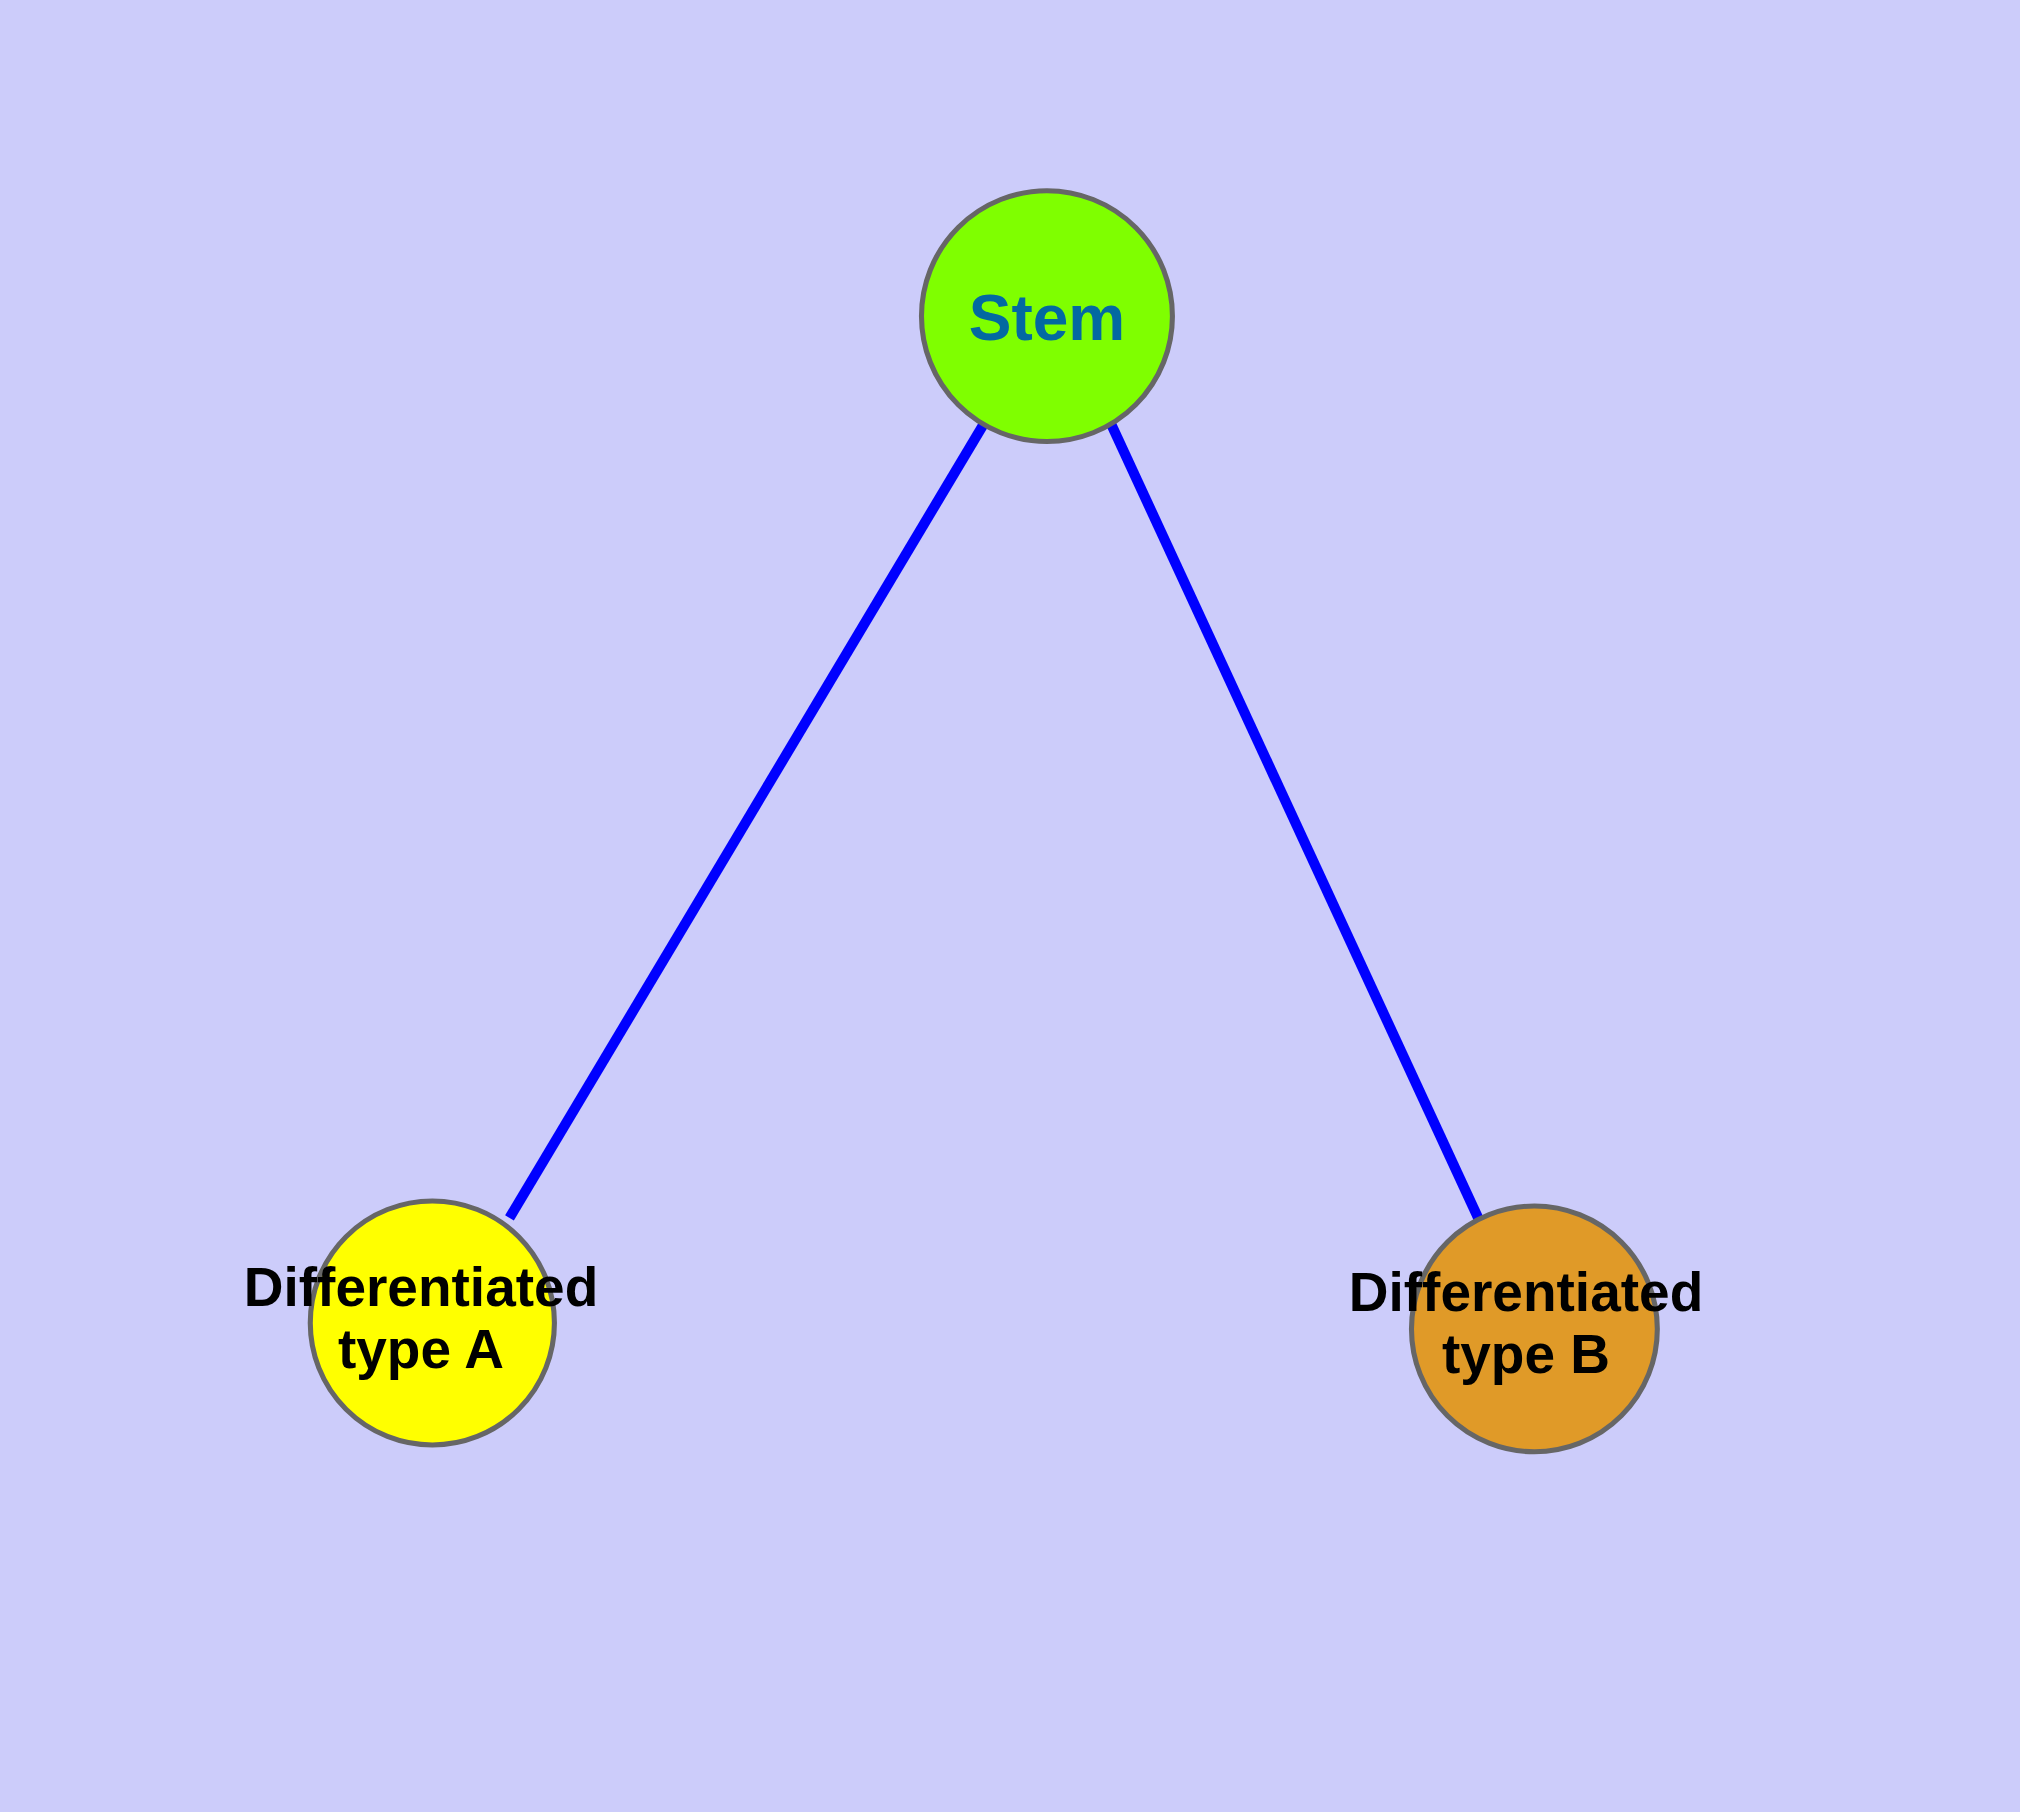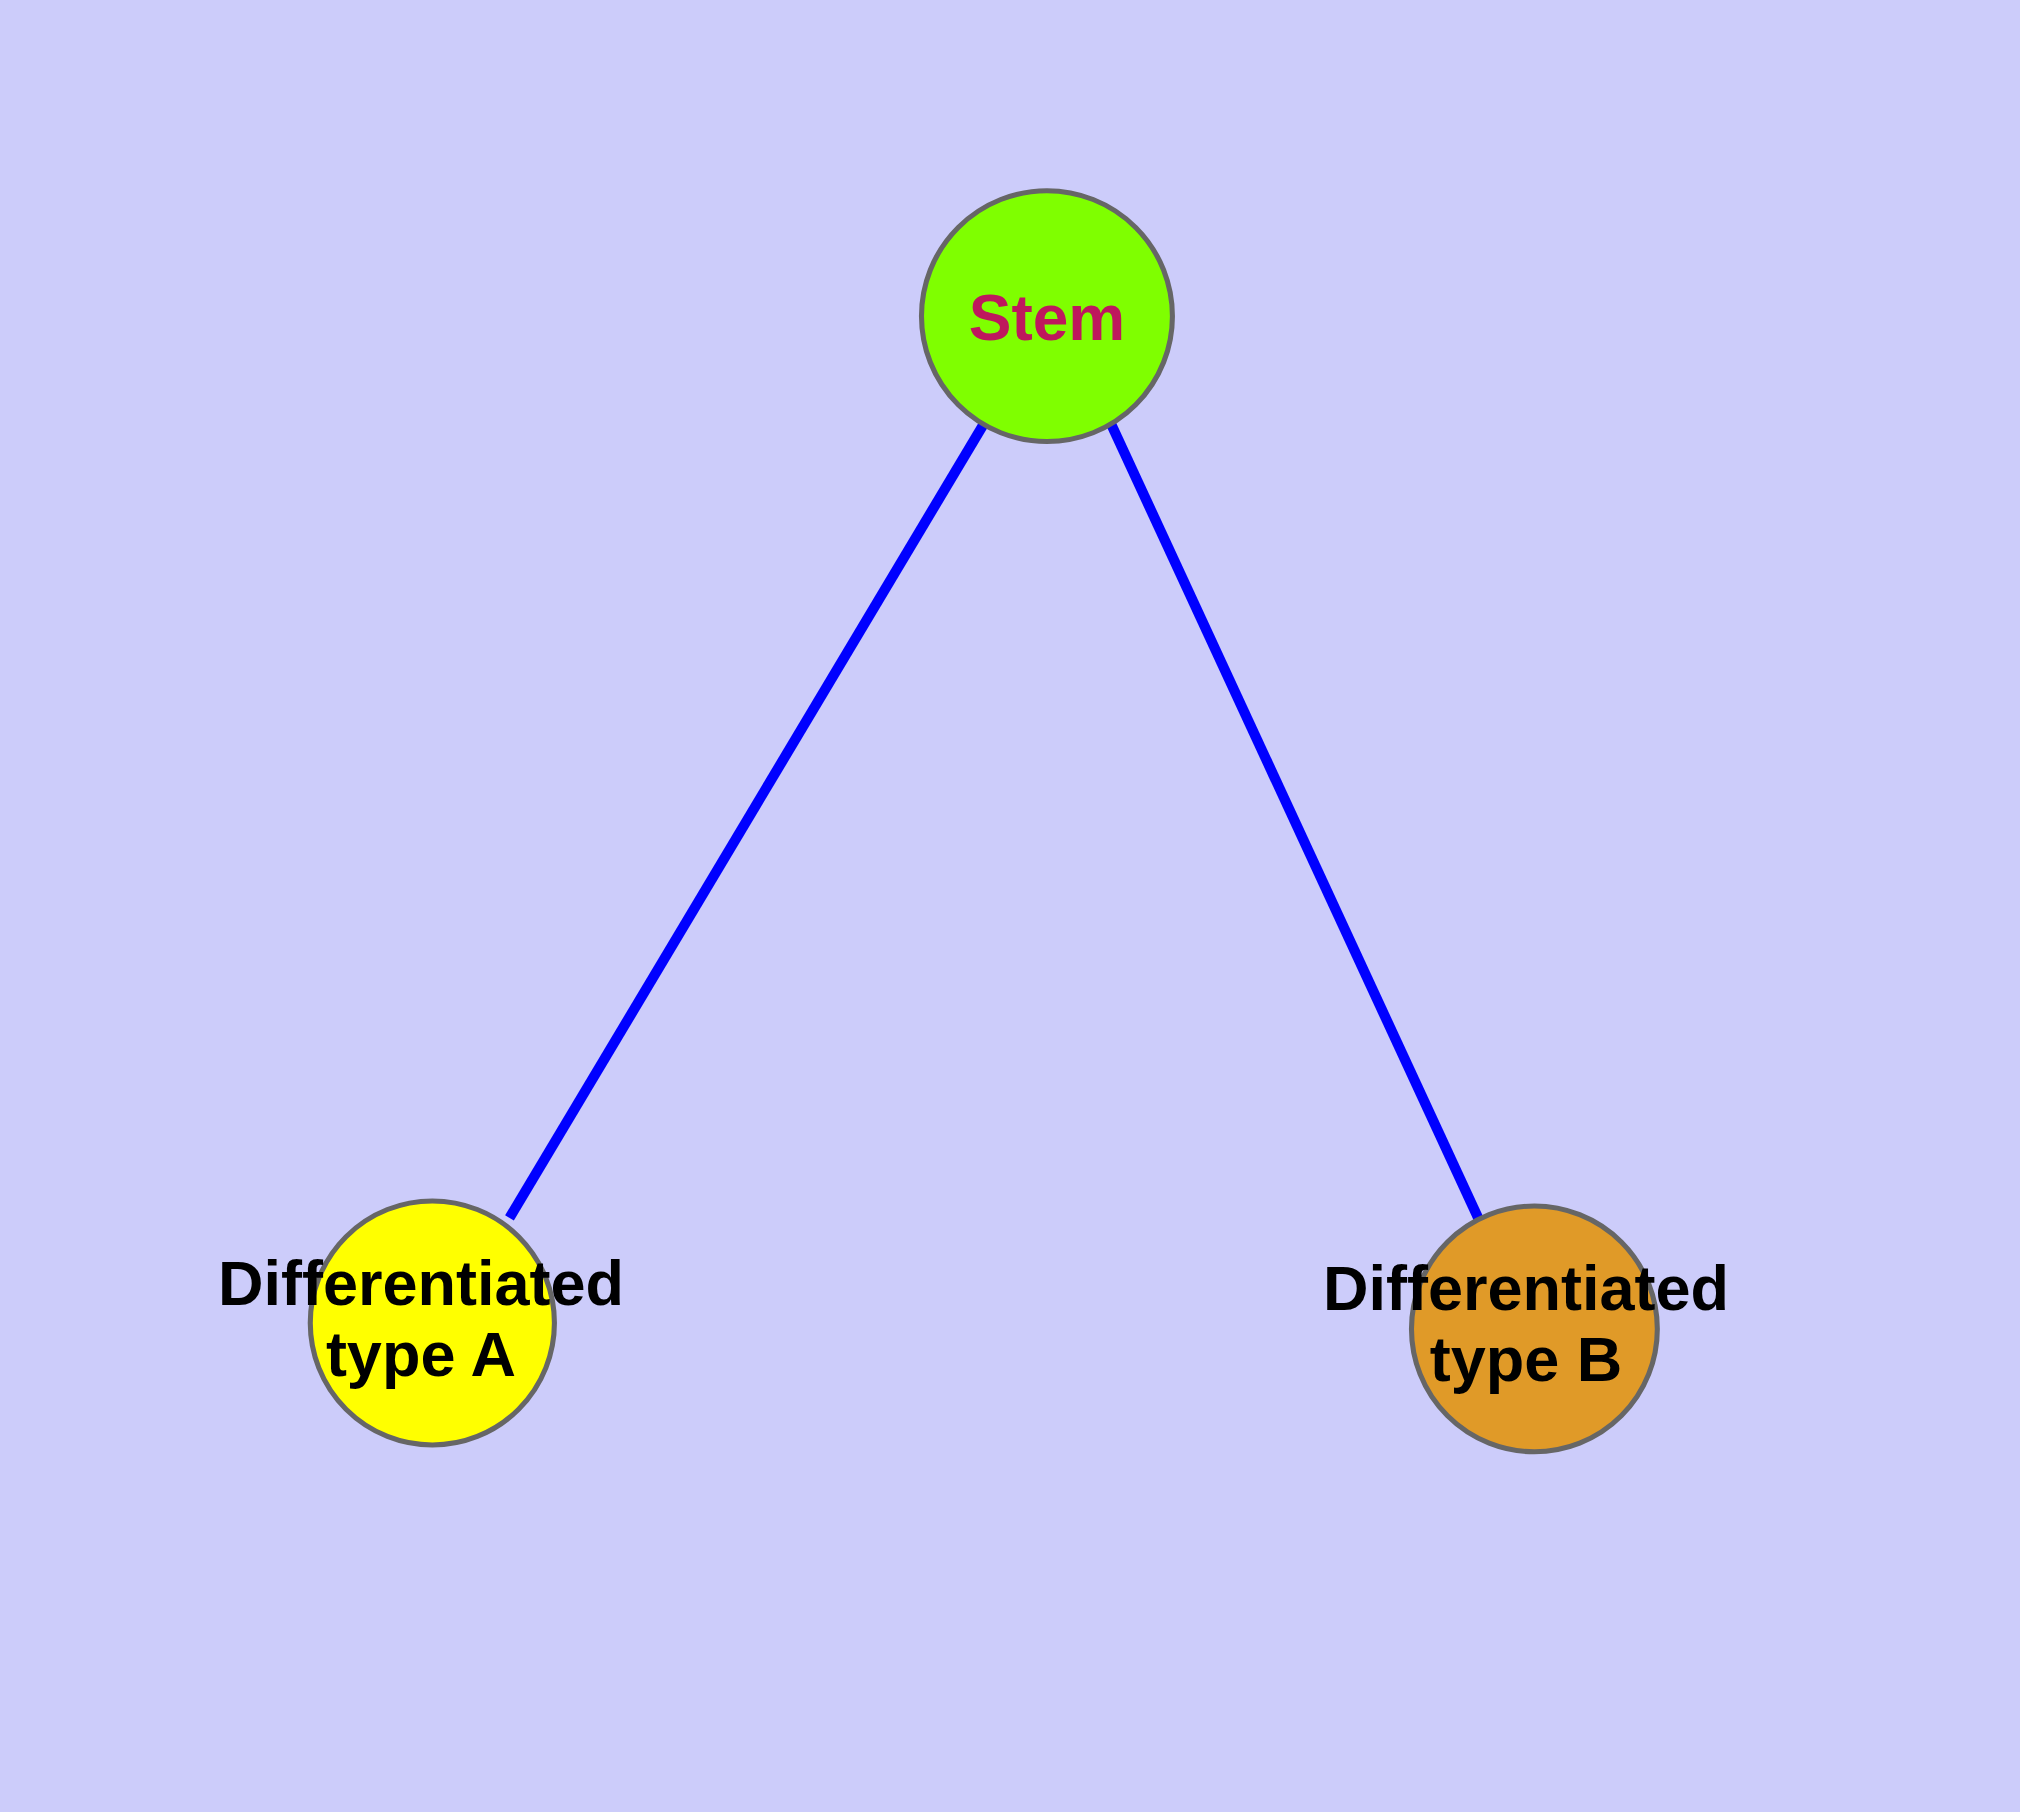--- a/index.html
+++ b/index.html
@@ -34,21 +34,21 @@
     text-align: center;
     line-height: 1.12;
     white-space: pre;
     pointer-events: none;
     transform: translate(-50%, -50%);
   }
   .node-label.single {
     font-size: 64px;
   }
   .node-label.double {
-    font-size: 63px;
+    font-size: 55px;
   }
 </style>
 </head>
 <body>
 
 <div id="canvas" style="width: 2021px; height: 1812px; background: rgb(204, 204, 250);">
 
   <svg id="graph-svg" viewBox="0 0 2384 2138" preserveAspectRatio="none" xmlns="http://www.w3.org/2000/svg" style="width: 2021px; height: 1812px;">
 
     <rect id="bg-rect" x="0" y="0" width="2384" height="2138" fill="#ccccfa"></rect>
@@ -58,21 +58,21 @@
         <line x1="1311" y1="501" x2="1745" y2="1440" stroke="#0000ff" stroke-width="12" stroke-linecap="butt"></line>
       </g>
     <g id="node-layer">
         <circle cx="1235" cy="373" r="148" fill="#7fff00" stroke="#666666" stroke-width="6"></circle>
         <circle cx="510" cy="1561" r="144" fill="#ffff00" stroke="#666666" stroke-width="6"></circle>
         <circle cx="1810" cy="1568" r="145" fill="#e09a28" stroke="#666666" stroke-width="6"></circle>
       </g>
   </svg>
 
   <div id="label-layer">
-      <div class="node-label single" style="left: 1047px; top: 319px; color: #be185d;">Stem</div>
+      <div class="node-label single" style="left: 1047px; top: 319px; color: #0369a1;">Stem</div>
       <div class="node-label double" style="left: 421px; top: 1319px; color: rgb(0, 0, 0);">Differentiated
 type A</div>
       <div class="node-label double" style="left: 1526px; top: 1324px; color: rgb(0, 0, 0);">Differentiated
 type B</div>
     </div>
 
 </div>
 
 
 </body></html>

